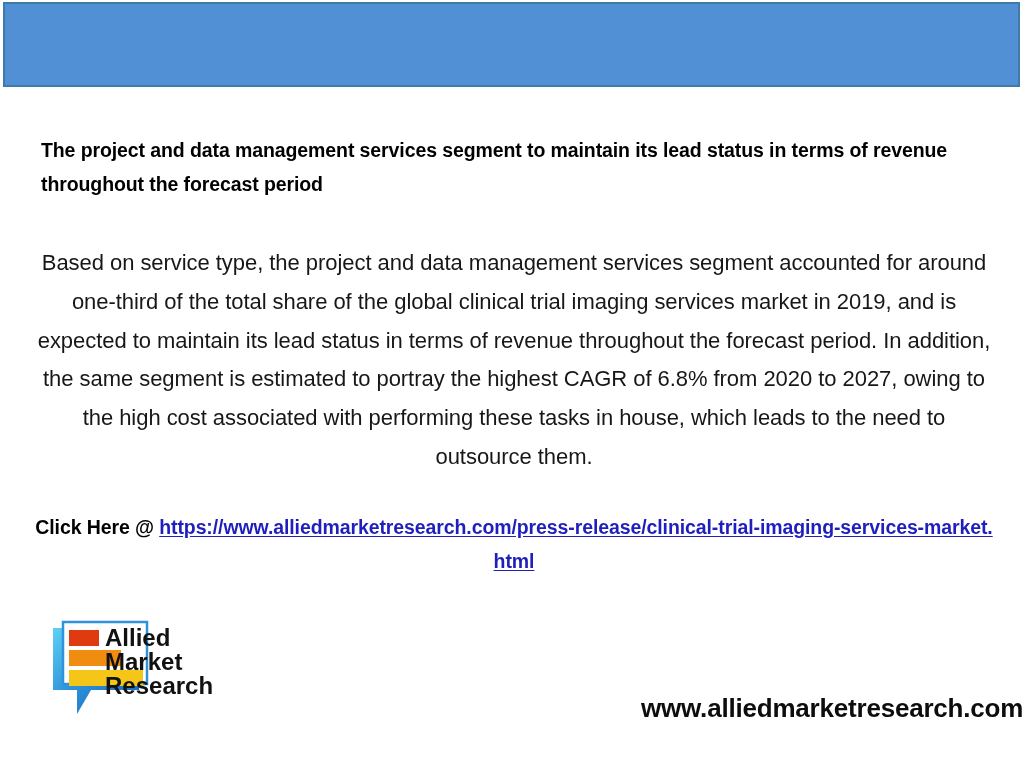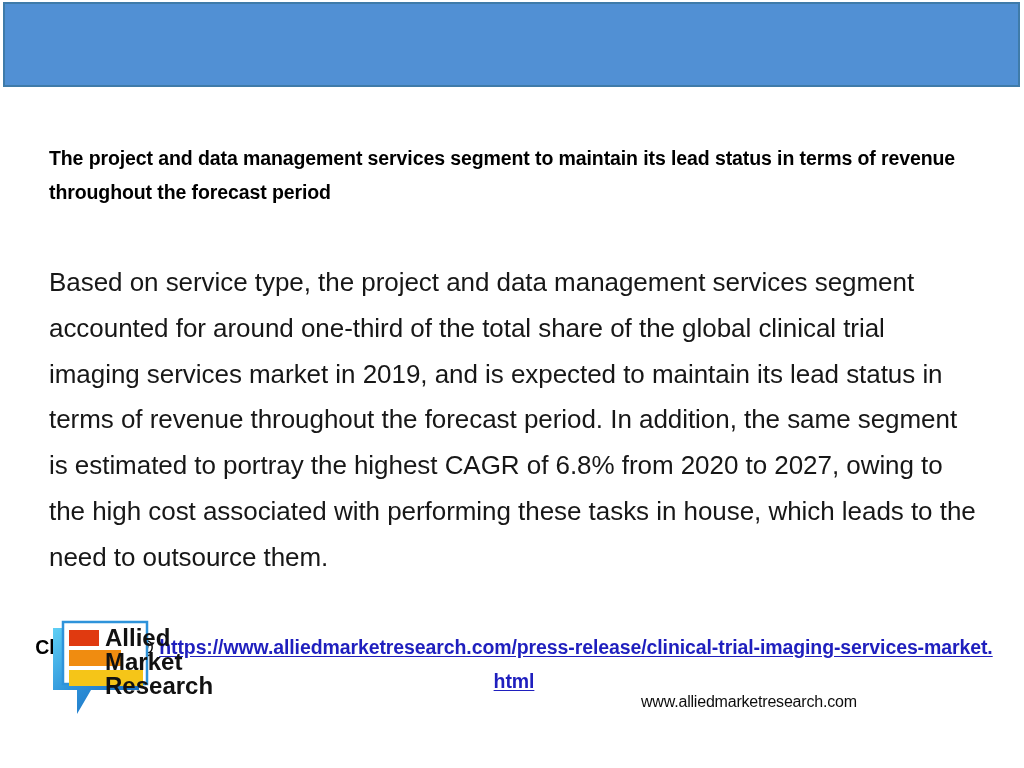--- a/index.html
+++ b/index.html
@@ -43,30 +43,31 @@
     top: 126px;
     width: 962px;
   }
 
   .headline {
     font-size: 19.5px;
     font-weight: bold;
     color: #000000;
     line-height: 1.72;
     letter-spacing: -0.1px;
-    margin: 16px;
+    margin: 8px;
   }
 
   .body-para {
-    font-size: 26px;
+    font-size: 22px;
     color: #171717;
     line-height: 1.76;
-    margin: 16px;
+    margin: 0;
     padding-top: 35px;
     letter-spacing: -0.05px;
+    text-align: center;
   }
 
   .cta-block {
     padding-top: 35px;
     font-size: 19.5px;
     line-height: 1.72;
     letter-spacing: -0.1px;
     text-align: center;
   }
   .cta-label {
@@ -93,22 +94,22 @@
   .logo-svg {
     display: block;
     width: 250px;
     height: 104px;
   }
 
   .footer-site {
     position: absolute;
     left: 641px;
     top: 693px;
-    font-size: 16px;
-    font-weight: normal;
+    font-size: 26px;
+    font-weight: bold;
     color: #0d0d0d;
     letter-spacing: -0.2px;
   }
 </style>
 </head>
 <body>
 
 <div class="slide-header">
   <span class="slide-header-title"></span>
 </div>

